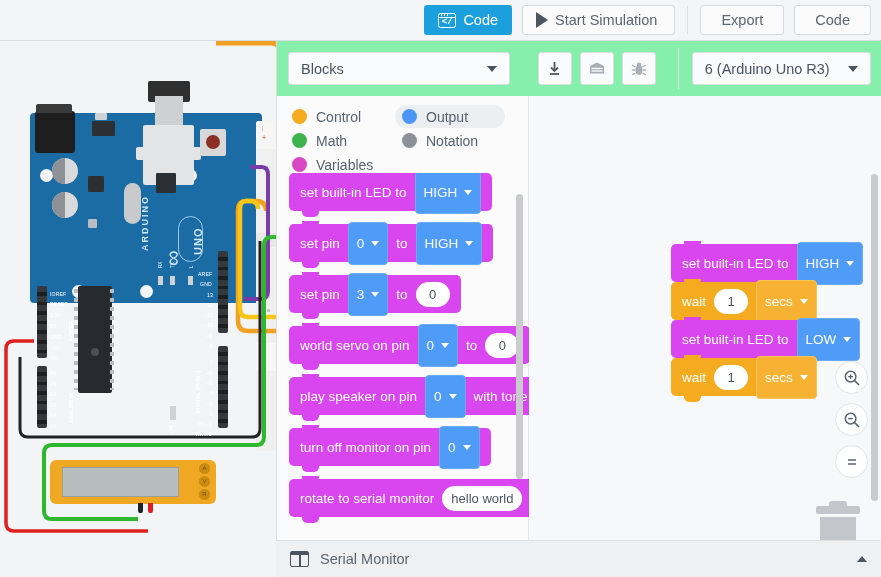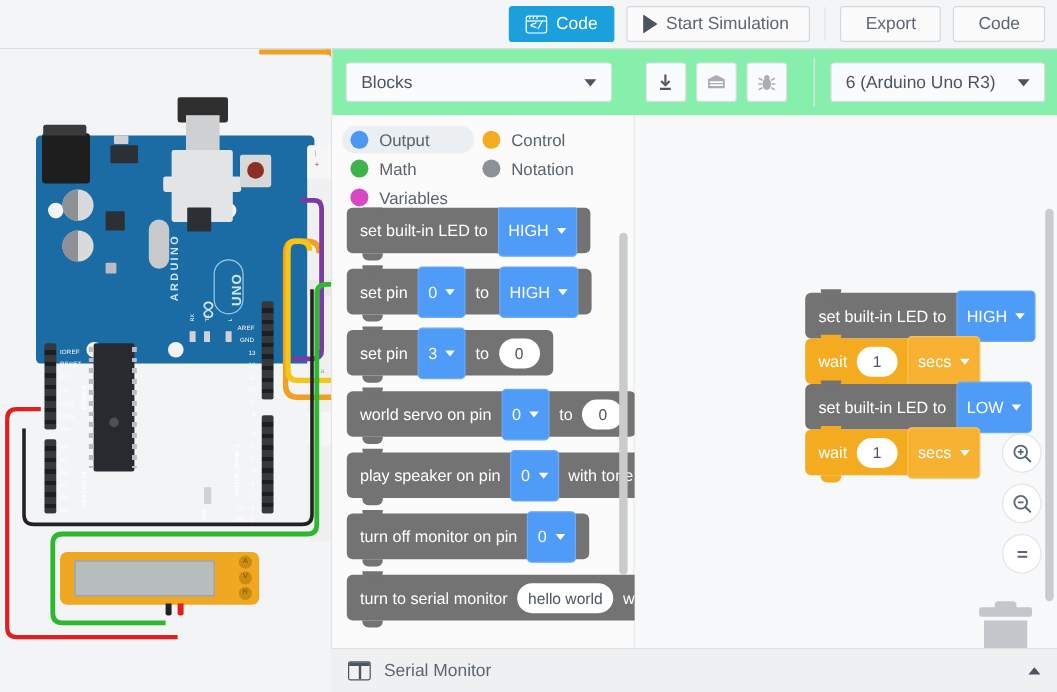--- a/index.html
+++ b/index.html
@@ -236,21 +236,21 @@
     background: #c9cbcd; border-radius: 4px;
   }
 
   
   .blk {
     position: relative; display: inline-flex; align-items: center;
     height: 38px; border-radius: 5px; padding: 0 11px; gap: 8px;
     color: #fff; font-size: 13.5px; white-space: nowrap; cursor: pointer;
     margin-bottom: 13px;
   }
-  .blk.blue { background: #737373; }
+  .blk.blue { background: #d946ef; }
   .blk.orange { background: #f5ab1f; }
   .blk::before {
     content: ""; position: absolute; left: 13px; top: -3px; width: 17px;
     height: 6px; background: inherit; border-radius: 0 0 5px 5px;
   }
   .blk::after {
     content: ""; position: absolute; left: 13px; bottom: -6px; width: 17px;
     height: 6px; background: inherit; border-radius: 0 0 5px 5px;
   }
   .dd {
@@ -541,27 +541,27 @@
     <div id="hdr-sep"></div>
 
     <div id="board-select">
       <span>6 (Arduino Uno R3)</span>
       <span class="caret"></span>
     </div>
   </div>
 
   <div id="palette">
     <div id="categories">
+        <div class="cat">
+          <span class="dot" style="background: rgb(245, 171, 31);"></span>
+          <span>Control</span>
+        </div>
         <div class="cat active">
           <span class="dot" style="background: rgb(76, 151, 245);"></span>
           <span>Output</span>
-        </div>
-        <div class="cat">
-          <span class="dot" style="background: rgb(245, 171, 31);"></span>
-          <span>Control</span>
         </div>
         <div class="cat">
           <span class="dot" style="background: rgb(60, 180, 75);"></span>
           <span>Math</span>
         </div>
         <div class="cat">
           <span class="dot" style="background: rgb(139, 145, 151);"></span>
           <span>Notation</span>
         </div>
         <div class="cat">
@@ -609,21 +609,21 @@
             <span class="c"></span>
           </span>
           <span>with tone</span>
         </div><div class="blk blue">
           <span>turn off monitor on pin</span>
           <span class="dd">
             <span>0</span>
             <span class="c"></span>
           </span>
         </div><div class="blk blue">
-          <span>turn to serial monitor</span>
+          <span>rotate to serial monitor</span>
           <span class="oval">hello world</span>
           <span>with</span>
         </div></div>
     <div id="palette-scroll"></div>
   </div>
 
   <div id="workspace">
     <div id="ws-blocks">
         <div class="blk blue w1">
           <span>set built-in LED to</span>

